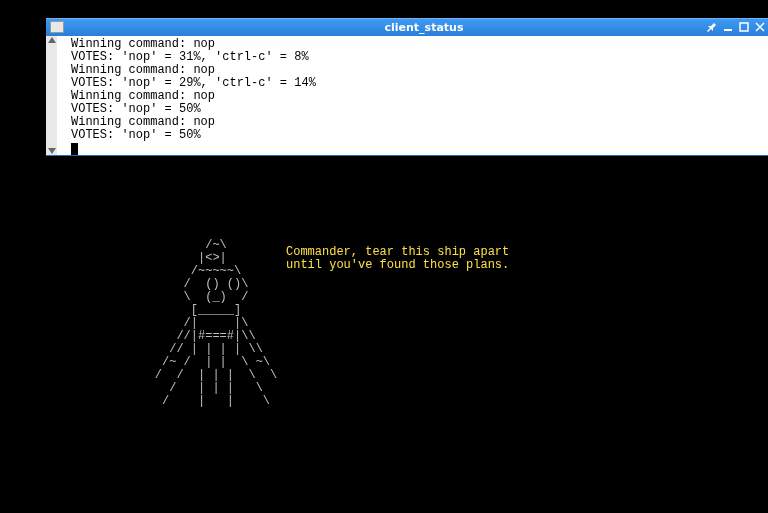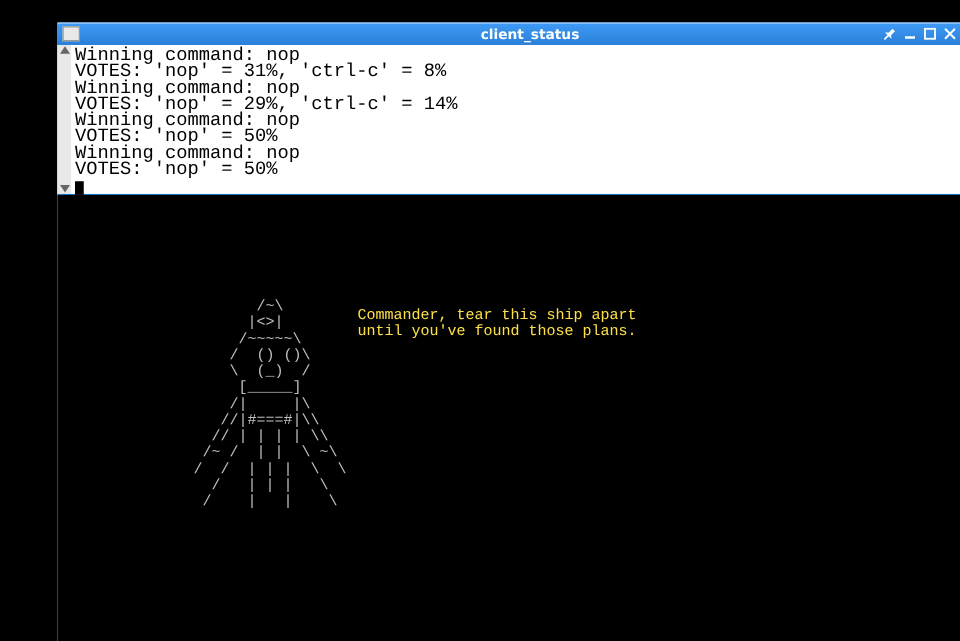--- a/index.html
+++ b/index.html
@@ -102,23 +102,23 @@
       border-left: 4px solid transparent;
       border-right: 4px solid transparent;
       cursor: pointer;
     }
     .scroll-arrow.up { border-bottom: 6px solid #666; }
     .scroll-arrow.down { border-top: 6px solid #666; }
     .term-content {
       flex: 1;
       background: #fff;
       color: #000;
-      padding: 2px 3px;
+      padding: 2px 14px;
       font-family: "Courier New", monospace;
-      font-size: 15px;
+      font-size: 12px;
       line-height: 13px;
       white-space: pre;
     }
     .cursor-block {
       display: inline-block;
       width: 7px;
       height: 12px;
       background: #000;
       vertical-align: text-bottom;
     }

